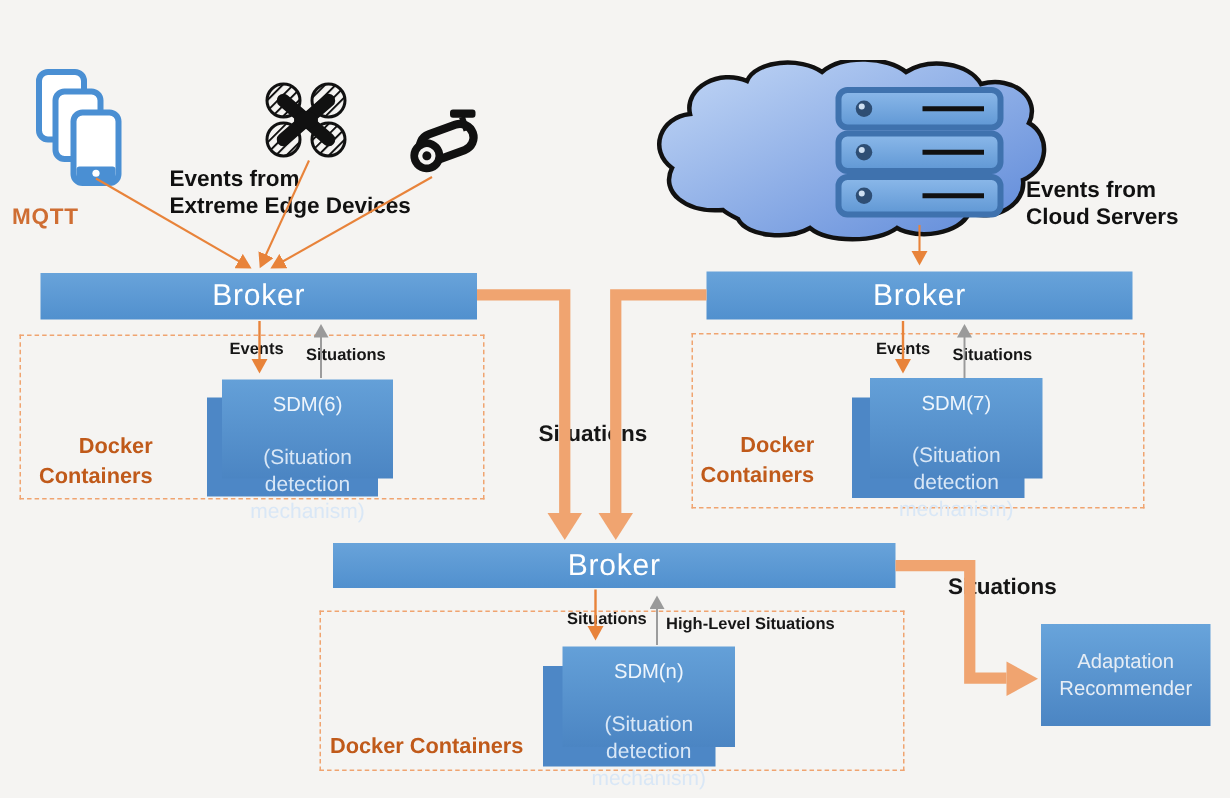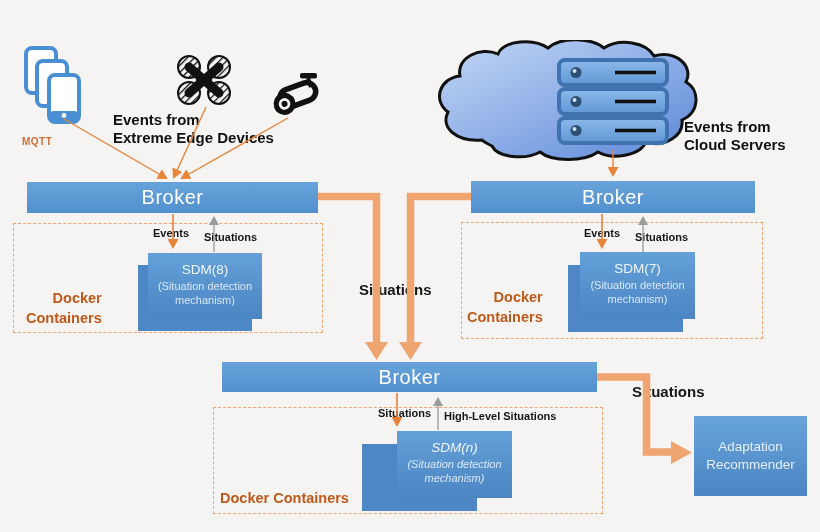--- a/index.html
+++ b/index.html
@@ -5,26 +5,26 @@
   html,body{margin:0;padding:0;}
   .canvas{position:relative;width:820px;height:532px;background:#f5f4f2;overflow:hidden;
           font-family:"Liberation Sans",sans-serif;}
   .abs{position:absolute;}
   .broker{background:linear-gradient(180deg,#68a3da,#5190ce);color:#fff;display:flex;
           align-items:center;justify-content:center;font-size:20px;letter-spacing:.5px;}
   .dashed{border:1.6px dashed #f0a470;box-sizing:border-box;}
   .sdm-shadow{background:#4d87c6;}
   .sdm{background:linear-gradient(180deg,#64a0d8,#4b85c3);color:#eef5fc;text-align:center;}
   .sdm-title{font-size:13.5px;margin-top:9px;}
-  .sdm-sub{font-size:11px;margin-top:2px;white-space:pre-line;line-height:1.3;color:#d9e7f6;}
+  .sdm-sub{font-size:14px;margin-top:18px;white-space:pre-line;line-height:1.3;color:#d9e7f6;}
   .lbl{color:#161616;font-weight:bold;}
   .sm{font-size:11px;padding-left:20px;}
   .lg{font-size:15px;}
   .docker{color:#c05a1a;font-weight:bold;font-size:14.5px;white-space:pre-line;line-height:1.4;text-align:right;}
-  .mqtt{color:#cf6e33;font-weight:bold;font-size:10px;letter-spacing:.5px;margin-left:14px;}
+  .mqtt{color:#cf6e33;font-weight:bold;font-size:15px;letter-spacing:.5px;}
   .caption{font-size:15px;font-weight:bold;white-space:pre-line;line-height:1.18;color:#111;}
   .adapt{background:linear-gradient(180deg,#68a4db,#4b85c3);color:#e6edf5;display:flex;
          align-items:center;justify-content:center;text-align:center;font-size:13.5px;
          white-space:pre-line;line-height:1.3;}
   svg{display:block;}
   .overlay{pointer-events:none;}
 </style>
 </head>
 <body>
 
@@ -121,40 +121,40 @@
 
   <div class="abs dashed" style="left:213px;top:407px;width:390px;height:107px;"></div>
   <div class="abs docker" style="left:220px;top:488px;">Docker Containers</div>
 
   <div class="abs broker" style="left:27px;top:182px;width:291px;height:31px;">Broker</div>
   <div class="abs broker" style="left:471px;top:181px;width:284px;height:32px;">Broker</div>
   <div class="abs broker" style="left:222px;top:362px;width:375px;height:30px;">Broker</div>
 
   <div class="abs sdm-shadow" style="left:138px;top:265px;width:114px;height:66px;"></div>
   <div class="abs sdm" style="left:148px;top:253px;width:114px;height:66px;">
-    <div class="sdm-title">SDM(8)</div>
+    <div class="sdm-title">SDM(6)</div>
     <div class="sdm-sub">(Situation detection
 mechanism)</div>
   </div>
 
   <div class="abs sdm-shadow" style="left:568px;top:265px;width:115px;height:67px;"></div>
   <div class="abs sdm" style="left:580px;top:252px;width:115px;height:67px;">
     <div class="sdm-title">SDM(7)</div>
     <div class="sdm-sub">(Situation detection
 mechanism)</div>
   </div>
 
   <div class="abs sdm-shadow" style="left:362px;top:444px;width:115px;height:67px;"></div>
-  <div class="abs sdm" style="left:397px;top:431px;width:115px;height:67px;font-style:italic;">
+  <div class="abs sdm" style="left:375px;top:431px;width:115px;height:67px;">
     <div class="sdm-title">SDM(n)</div>
     <div class="sdm-sub">(Situation detection
 mechanism)</div>
   </div>
 
-  <div class="abs adapt" style="left:694px;top:416px;width:113px;height:80px;">Adaptation
+  <div class="abs adapt" style="left:694px;top:416px;width:113px;height:68px;">Adaptation
 Recommender</div>
 
   <div class="abs lbl sm" style="left:133px;top:227px;">Events</div>
   <div class="abs lbl sm" style="left:184px;top:231px;">Situations</div>
 
   <div class="abs lbl sm" style="left:564px;top:227px;">Events</div>
   <div class="abs lbl sm" style="left:615px;top:231px;">Situations</div>
 
   <div class="abs lbl sm" style="left:358px;top:407px;">Situations</div>
   <div class="abs lbl sm" style="left:424px;top:410px;">High-Level Situations</div>

